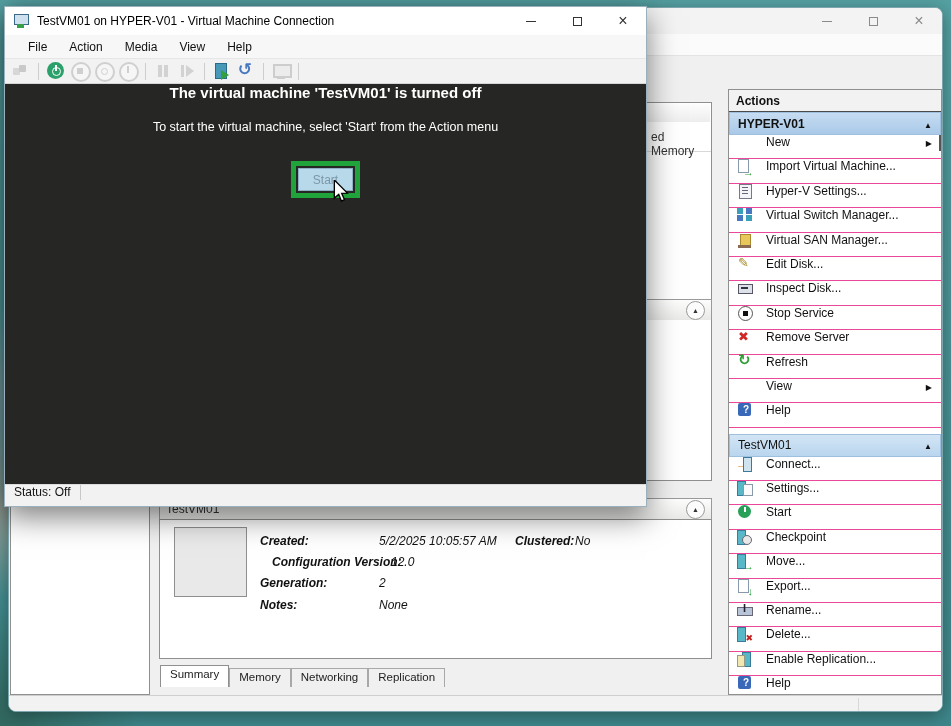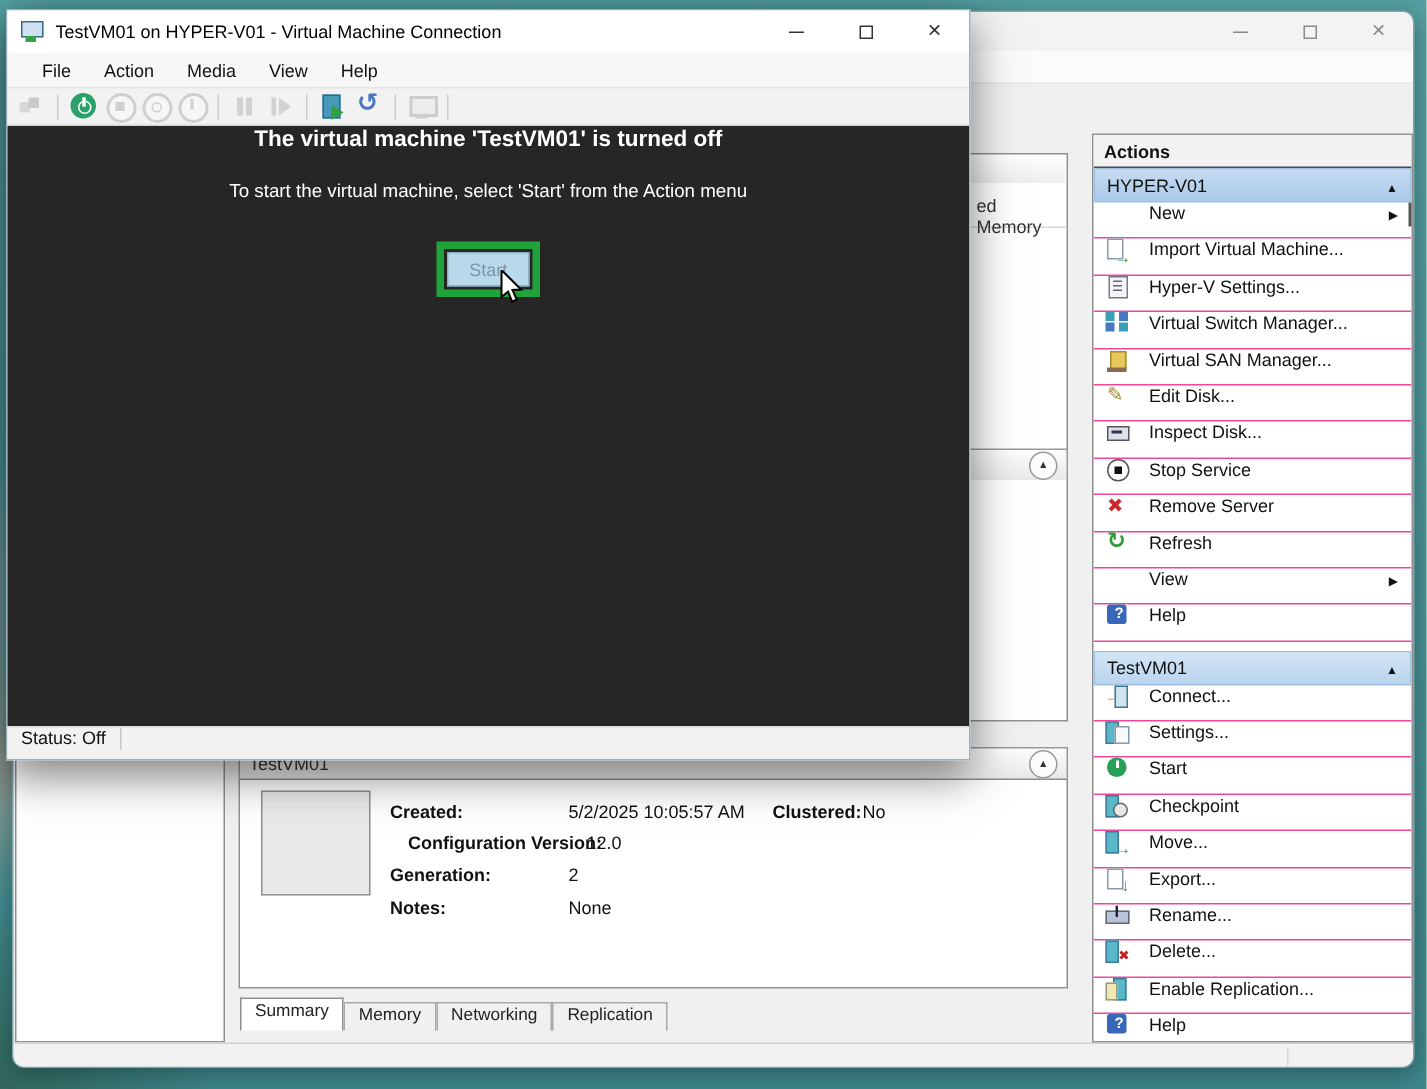--- a/index.html
+++ b/index.html
@@ -38,21 +38,21 @@
   .sect-hdrbar { height:22px; background:linear-gradient(#fdfdfd,#e9e9e7);
     border:1px solid #9a9a9a; display:flex; align-items:center; padding:0 6px; }
   .cp-hdr { left:150px; top:291px; width:553px; justify-content:flex-end; }
   .cp-body { left:150px; top:312px; width:553px; height:161px; border-top:none; }
   .ccirc { width:19px; height:19px; border:1px solid #9a9a9a; border-radius:50%;
     background:#fcfcfc; display:flex; align-items:center; justify-content:center; }
   .ccirc::before { content:"▲"; font-size:7px; color:#333; }
 
   .det-hdr { left:150px; top:490px; width:553px; justify-content:space-between; }
   .det-hdr .hdr-label { font-size:12px; color:#333; }
-  .det-body { left:150px; top:511px; width:553px; height:140px; }
+  .det-body { left:150px; top:511px; width:553px; height:140px;font-style:italic; }
   .thumb { left:14px; top:7px; width:73px; height:70px; background:#e9e9e9; border:1px solid #8f8f8f; }
   .det-row { position:absolute; left:0; width:100%; height:18px; }
   .det-label { position:absolute; left:100px; font-weight:bold; }
   .det-value { position:absolute; left:219px; }
   .clu-label { position:absolute; left:355px; font-weight:bold; }
   .clu-value { position:absolute; left:415px; }
 
   .tabs { left:151px; top:656px; height:23px; display:flex; align-items:flex-end; }
   .tab { padding:2px 9px 3px; background:#f0f0f0; border:1px solid #a8a8a8; border-bottom:none;
     height:19px; font-size:11.5px; color:#222; }
@@ -61,21 +61,21 @@
   .m-statusbar { left:0; top:687px; width:100%; height:17px; background:#f2f2f2; border-top:1px solid #cfcfcf; }
   .m-status-div { left:849px; top:2px; width:1px; height:13px; background:#d8d8d8; }
 
   
   .actions-pane { left:719px; top:81px; width:214px; height:606px;
     background:#fff; border:1px solid #8f8f8f; overflow:hidden; }
   .actions-title { height:22px; background:#f2f2f2; border-bottom:1px solid #4a4a4a;
     display:flex; align-items:center; padding:0 7px; font-weight:bold; }
   .sec-hdr { height:23px; display:flex; align-items:center; justify-content:space-between;
     padding:0 8px; border:1px solid #9ec0de; }
-  .sec-hdr.dark { background:linear-gradient(#c6dcf2,#a9c9e8); }
+  .sec-hdr.dark { background:linear-gradient(#c6dcf2,#a9c9e8);font-weight:bold; }
   .sec-hdr.light { background:linear-gradient(#d3e5f5,#b9d5ee); margin-top:6px; }
   .sec-arrow::before { content:"▲"; font-size:8px; color:#111; }
   .arow { height:24.4px; display:flex; align-items:flex-start; padding:0 8px;
     border-bottom:1px solid #ec4899; position:relative; }
   .al { margin-left:13px; }
   .sub { position:absolute; right:9px; }
   .sub::before { content:"▶"; font-size:8px; color:#111; }
   .scroll-thumb { left:210px; top:45px; width:3px; height:16px; background:#555; }
 
   

